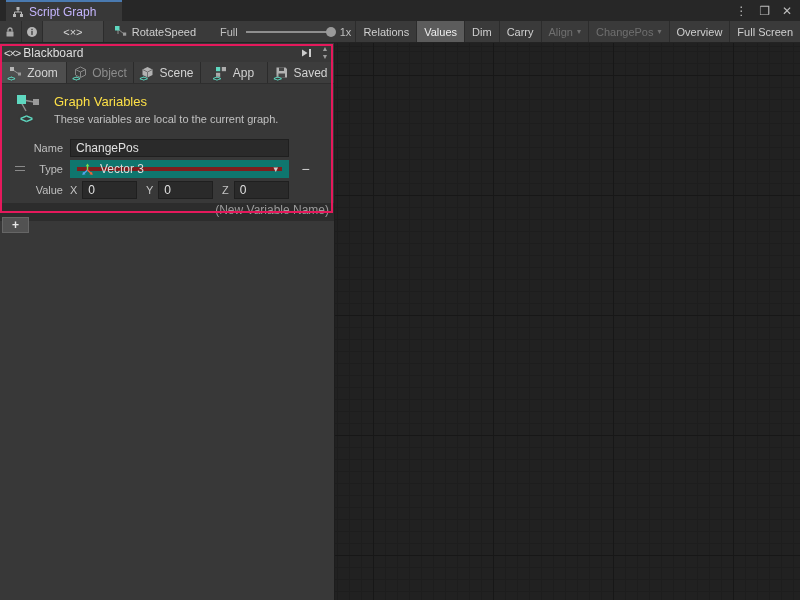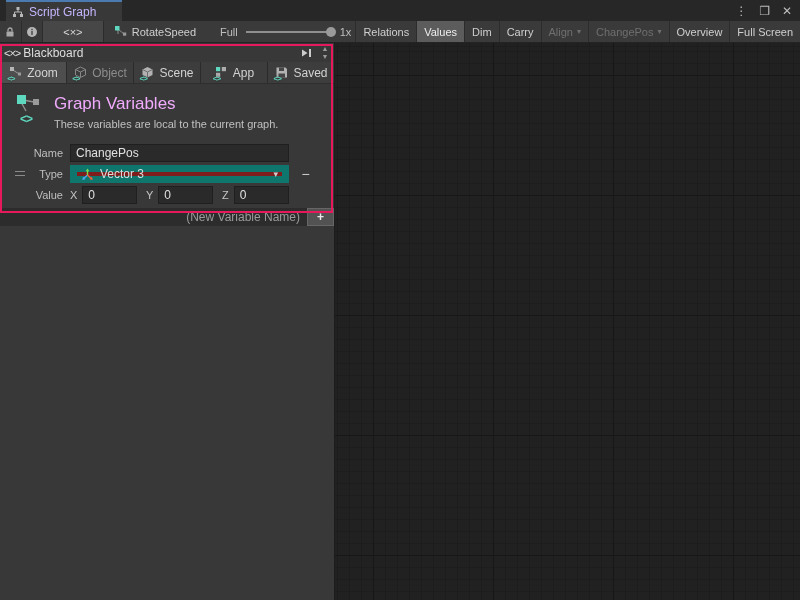--- a/index.html
+++ b/index.html
@@ -62,42 +62,42 @@
   .bb-tab.disabled { color:#8c8c8c; }
   .tabicon { position:relative; width:15px; height:13px; flex:none; }
   .tabicon svg { position:absolute; top:0; left:1px; }
   .badge { position:absolute; left:-1px; bottom:-4px; color:#5fd8c0; font-size:8px;
     font-weight:bold; letter-spacing:-1px; line-height:1; text-shadow:0 0 2px #383838; }
 
   .section { display:flex; padding:10px 10px 10px 16px; align-items:flex-start; }
   .section-icon { position:relative; width:28px; height:30px; flex:none; }
   .section-icon .badge { font-size:12px; left:4px; bottom:-1px; }
   .section-text { margin-left:10px; }
-  .section-title { font-size:17px; color:#f0abfc; }
+  .section-title { font-size:13px; color:#fde047; }
   .section-desc { font-size:11px; color:#c0c0c0; margin-top:4px; }
 
   .rows { padding-top:2px; }
   .vrow { display:flex; align-items:center; height:20px; margin:1px 12px; position:relative; }
   .vrow .vlabel { width:58px; text-align:right; padding-right:7px; font-size:11px; color:#bfbfbf; flex:none; }
   .field-area { flex:1; display:flex; align-items:center; min-width:0; }
   .gutter { width:33px; display:flex; justify-content:center; flex:none; }
   .drag-handle { position:absolute; left:3px; top:7px; width:10px; height:5px;
     border-top:1px solid #8a8a8a; border-bottom:1px solid #8a8a8a; }
   input.txt { height:18px; background:#2a2a2a; border:1px solid #1f1f1f; color:#e0e0e0;
     font-size:12px; font-family:"Liberation Sans", sans-serif; padding:0 5px; width:100%; outline:none; }
   .dropdown { flex:1; height:18px; background:#7f1d1d; border:7px solid #0f766e;
     display:flex; align-items:center; padding:0 4px; cursor:default; }
   .dropdown-label { font-size:12px; color:#dcdcdc; margin-left:6px; flex:1; }
   .dropdown-arrow { font-size:9px; color:#cfcfcf; }
   .minus-btn { color:#cfcfcf; font-size:14px; line-height:1; cursor:default; }
   .axis-group { display:flex; align-items:center; flex:1; min-width:0; }
   .axis-group + .axis-group { margin-left:9px; }
   .axis-label { font-size:11px; color:#c4c4c4; padding-right:5px; flex:none; }
 
-  .newvar-row { margin-top:3px; height:18px; background:#2c2c2c; display:flex; align-items:stretch; }
+  .newvar-row { margin-top:3px; height:18px; background:#2c2c2c; display:flex; align-items:stretch;flex-direction:column; }
   input.newvar { flex:1; background:transparent; border:none; outline:none; text-align:right;
     font-size:12px; color:#dcdcdc; font-family:"Liberation Sans", sans-serif; padding-right:5px; }
   input.newvar::placeholder { color:#9b9b9b; opacity:1; }
   .plus-btn { width:27px; margin-left:2px; background:#525252; border:1px solid #666;
     color:#e8e8e8; font-size:12px; font-weight:bold; display:flex; align-items:center;
     justify-content:center; cursor:default; }
 
   .highlight-rect { position:absolute; left:0; top:1px; width:333px; height:169px;
     border:2px solid #e5195c; pointer-events:none; z-index:10; }
 </style>

